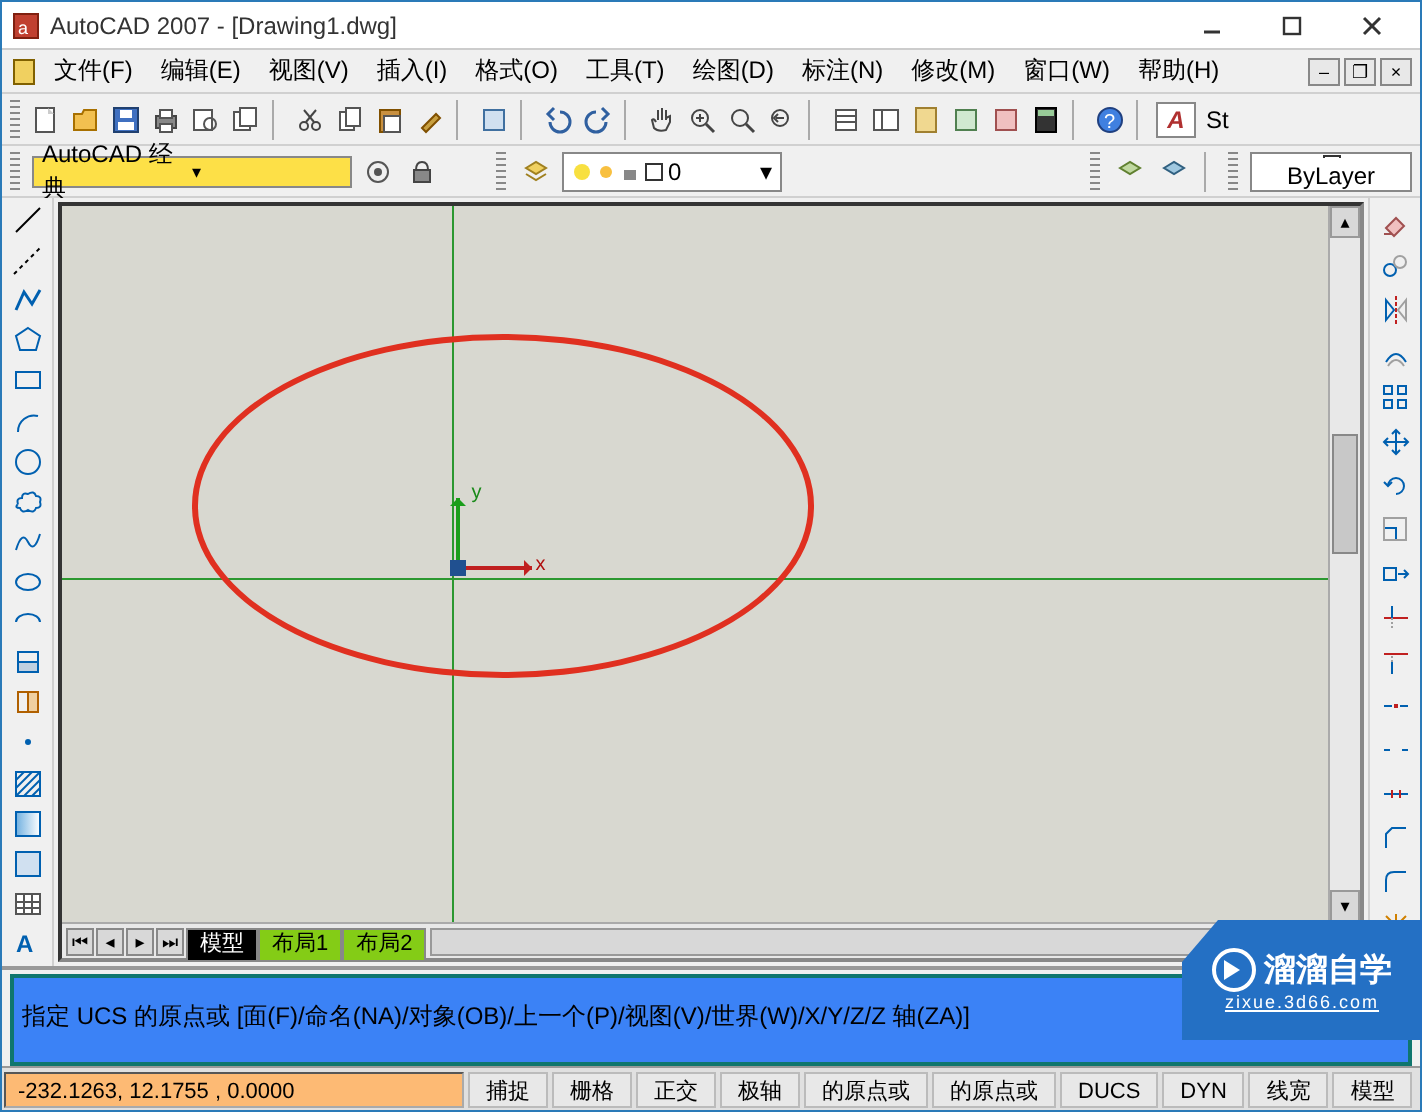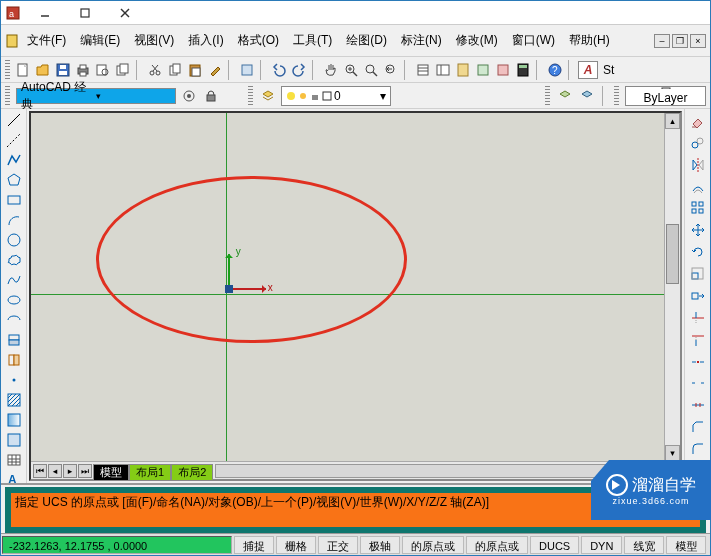--- a/index.html
+++ b/index.html
@@ -3,30 +3,30 @@
 <meta charset="utf-8">
 <style>
   * { box-sizing: border-box; margin: 0; padding: 0; }
   body { font-family: "Microsoft YaHei", "SimSun", sans-serif; font-size: 12px; background: #f0f0f0; width: 711px; height: 556px; overflow: hidden; position: relative; }
   .window { border: 1px solid #2a7ab8; height: 556px; display: flex; flex-direction: column; }
   .titlebar { background: #fff; height: 24px; display: flex; align-items: center; padding: 0 4px; border-bottom: 1px solid #ccc; }
   .titlebar .app-icon { width: 16px; height: 16px; margin-right: 4px; display:inline-flex; align-items:center; justify-content:center; }
   .titlebar .title { flex: 1; color: #333; }
   .win-controls { display: flex; gap: 0; }
   .win-btn { width: 40px; height: 22px; display: flex; align-items: center; justify-content: center; background: #fff; border: none; cursor: pointer; }
-  .menubar { background: #f0f0f0; height: 32px; display: flex; align-items: center; padding: 0 4px; gap: 2px; border-bottom: 1px solid #d0d0d0; }
+  .menubar { background: #f0f0f0; height: 22px; display: flex; align-items: center; padding: 0 4px; gap: 2px; border-bottom: 1px solid #d0d0d0; }
   .menu-item { padding: 2px 6px; cursor: pointer; white-space: nowrap; }
   .menubar .right { margin-left: auto; display: flex; gap: 2px; }
   .right-win-btn { width: 16px; height: 14px; border: 1px solid #888; background:#e8e8e8; font-size:9px; line-height:12px; text-align:center; cursor:pointer;}
   .toolbar { background: #f0f0f0; height: 26px; display: flex; align-items: center; padding: 0 4px; gap: 2px; border-bottom: 1px solid #d0d0d0; }
   .tool-btn { width: 18px; height: 18px; display: flex; align-items: center; justify-content: center; cursor: pointer; border: 1px solid transparent; }
   .sep { width: 6px; height: 20px; border-left: 1px solid #aaa; margin: 0 2px; }
   .grip { width:5px; height:20px; background: repeating-linear-gradient(#888 0 1px, transparent 1px 3px); margin-right:2px;}
   .workspace-bar { background: #f0f0f0; height: 26px; display: flex; align-items: center; padding: 0 4px; gap: 4px; border-bottom: 1px solid #d0d0d0; }
-  .workspace-select { width: 160px; height: 16px; border: 1px solid #888; background: #0ea5e9; padding: 0 4px; display:flex; align-items:center; }
+  .workspace-select { width: 160px; height: 16px; border: 1px solid #888; background: #fde047; padding: 0 4px; display:flex; align-items:center; }
   .workspace-select span { flex:1; }
   .workspace-select .arrow { font-size:9px; }
   .layer-select { width: 110px; height: 20px; border: 1px solid #888; background: #fff; padding: 0 4px; display:flex; align-items:center; gap:2px; }
   .main-area { flex: 1; display: flex; min-height: 0; background: #f0f0f0; }
   .left-toolbar, .right-toolbar { width: 26px; background: #f0f0f0; display: flex; flex-direction: column; align-items: center; padding: 2px 0; gap: 2px; border-right: 1px solid #d0d0d0; }
   .right-toolbar { border-right: none; border-left: 1px solid #d0d0d0; }
   .vtool { width: 20px; height: 20px; display: flex; align-items: center; justify-content: center; cursor: pointer; border: 1px solid transparent; }
   .canvas-wrap { flex: 1; display: flex; flex-direction: column; border: 2px inset #888; margin: 2px; background: #d8d8d0; }
   .canvas { flex: 1; position: relative; overflow: hidden; }
   .crosshair-h { position: absolute; left:0; right:0; top: 52%; height:1px; background:#2c9830; }
@@ -43,46 +43,47 @@
   .v-scroll { position:absolute; right:0; top:0; bottom:0; width:16px; background:#e8e8e8; border-left:1px solid #aaa; display:flex; flex-direction:column;}
   .v-scroll .sbtn { height:16px; background:#d8d8d8; border:1px solid #999; text-align:center; font-size:9px; line-height:14px; cursor:pointer;}
   .v-scroll .track { flex:1; position:relative;}
   .v-scroll .thumb { position:absolute; left:1px; right:1px; top:30%; height:60px; background:#c8c8c8; border:1px solid #888;}
   .tabs { height: 18px; background: #e8e8e8; display: flex; align-items: center; padding: 0 2px; border-top: 1px solid #aaa; }
   .tab-nav { width:14px; height:14px; border:1px solid #888; background:#d8d8d8; font-size:9px; text-align:center; line-height:12px; cursor:pointer; margin-right:1px;}
   .tab { height: 16px; padding: 0 6px; border: 1px solid #888; border-bottom: none; background: #84cc16; margin-top:2px; cursor: pointer; font-size:11px; line-height:14px;}
   .tab.active { background: #000; color: #fff; }
   .tabs .h-scroll { flex:1; margin-left:2px; height:14px; background:#d8d8d8; border:1px solid #999;}
   .command-area { height: 50px; background: #f0f0f0; border-top: 2px solid #999; display: flex; flex-direction: column; }
-  .cmd-history { flex:1; background: #f97316; border: 6px solid #0f766e; margin: 2px 4px 0 4px; padding: 1px 4px; font-size: 12px; overflow: hidden; white-space: nowrap; }
+  .cmd-history { flex:1; background: #3b82f6; border: 2px solid #0f766e; margin: 2px 4px 0 4px; padding: 11px 4px; font-size: 12px; overflow: hidden; white-space: nowrap; }
   .cmd-line { height: 20px; display: flex; align-items:center; margin: 1px 4px 2px 4px; }
   .cmd-prompt { padding-right:4px; }
   .cmd-input { flex:1; border:1px solid #888; background:#fff; height:18px; padding:0 2px; font-size:12px;}
   .status-bar { height: 22px; background: #e0e0e0; border-top: 1px solid #999; display: flex; align-items: center; font-size: 11px; }
   .status-cell { padding: 0 8px; border-right: 1px solid #aaa; height: 18px; line-height: 18px; background:#e8e8e8; border:1px solid #bbb; margin:1px; cursor:pointer;}
-  .status-coords { width: 230px; padding: 0 6px; border:1px inset #aaa; background:#22c55e; height:18px; line-height:18px; margin:1px;}
+  .status-coords { width: 230px; padding: 0 6px; border:1px inset #aaa; background:#fdba74; height:18px; line-height:18px; margin:1px;}
   .watermark { position: absolute; right: 0; bottom: 36px; width: 120px; height: 60px; background: #2470c4; color: #fff; display: flex; flex-direction: column; align-items: center; justify-content: center; font-size: 14px; clip-path: polygon(15% 0, 100% 0, 100% 100%, 0 100%, 0 35%); }
   .watermark .play { width:22px; height:22px; border:2px solid #fff; border-radius:50%; display:flex; align-items:center; justify-content:center; margin-right:4px;}
   .watermark .play::before { content:""; border:5px solid transparent; border-left:8px solid #fff; margin-left:3px;}
-  .watermark .row1 { display:flex; align-items:center; font-size:16px; font-weight:normal;}
-  .watermark .row2 { font-size:9px; letter-spacing:1px; margin-top:0;}
+  .watermark .row1 { display:flex; align-items:center; font-size:16px; font-weight:bold;}
+  .watermark .row2 { font-size:9px; letter-spacing:1px; margin-top:0;text-decoration:underline;}
   svg { display: block; }
 </style>
 </head>
 <body>
 
 <div class="window">
 
   <div class="titlebar">
     <span class="app-icon">
       <svg width="14" height="14">
           <rect x="1" y="1" width="12" height="12" fill="#c04030" stroke="#802010"></rect>
           <text x="3" y="11" font-size="9" fill="#fff">a</text>
         </svg>
     </span>
+    <span class="title">AutoCAD 2007 - [Drawing1.dwg]</span>
     <div class="win-controls">
       <button class="win-btn">
           <svg width="10" height="10">
             <line x1="1" y1="8" x2="9" y2="8" stroke="#333" stroke-width="1.5"></line>
           </svg>
         </button>
       <button class="win-btn">
           <svg width="10" height="10">
             <rect x="1" y="1" width="8" height="8" fill="none" stroke="#333" stroke-width="1.2"></rect>
           </svg>

